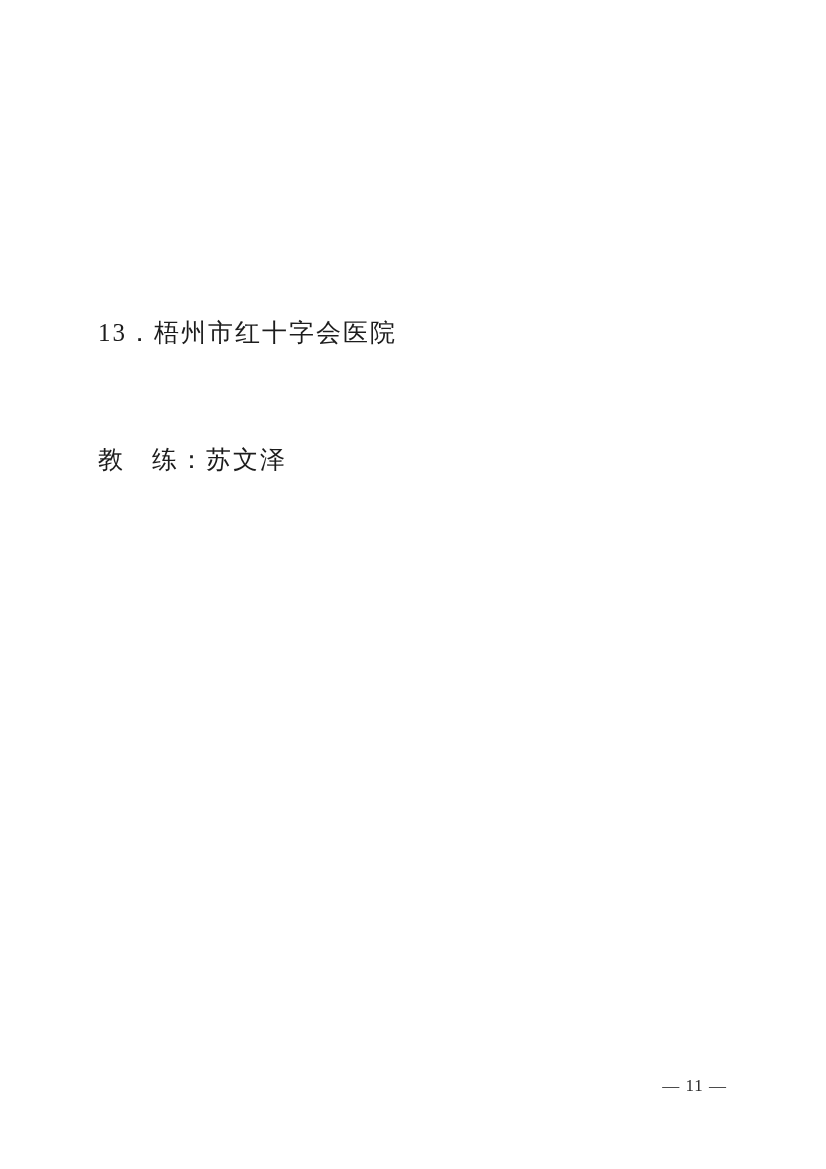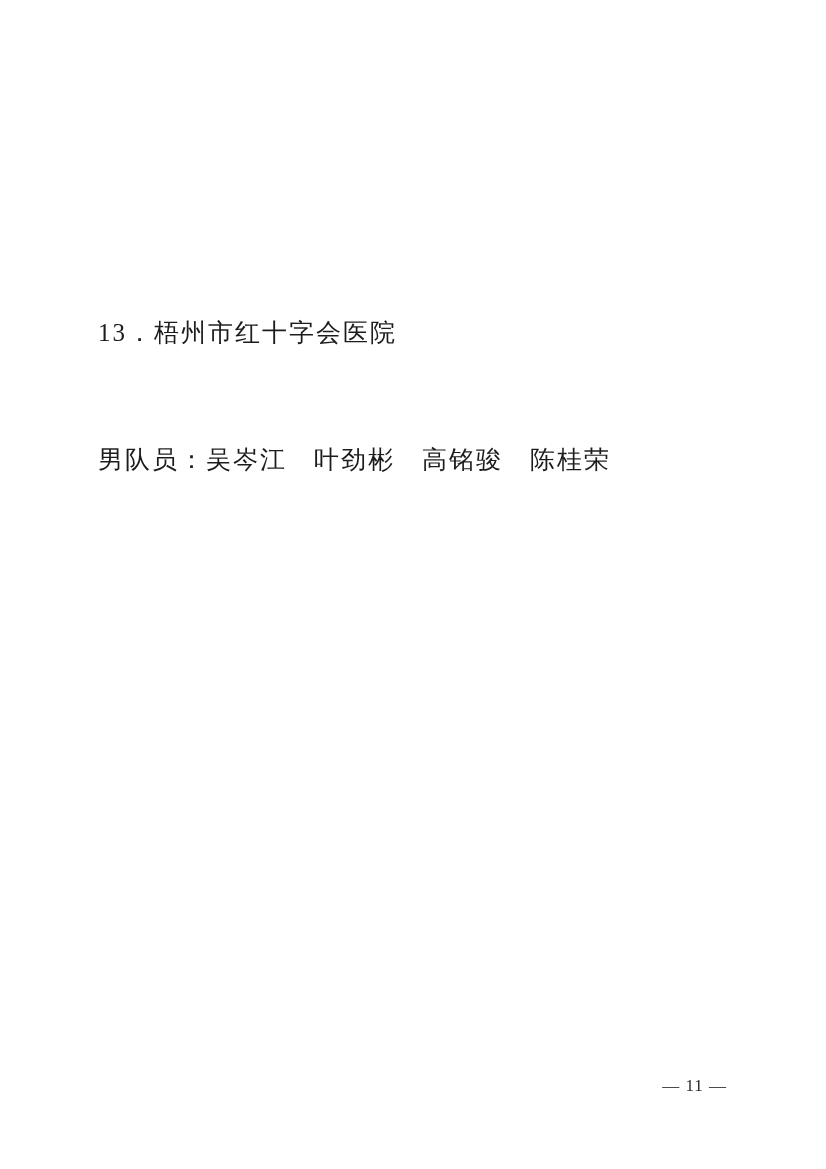--- a/index.html
+++ b/index.html
@@ -46,21 +46,21 @@
   }
 </style>
 </head>
 <body>
 
 <div class="page">
   <div class="content">
 
     <section class="team">
       <div class="line title"><span class="team-number">13．</span><span>梧州市红十字会医院</span></div>
-      <div class="line"><span>男队员：</span><span>吴岑江　叶劲彬　高铭骏　陈桂荣</span></div>
+      <div class="line"><span>教　练：</span><span>苏文泽</span></div>
     </section>
 
     <section class="team">
       
       
       
       
       
     </section>
 

